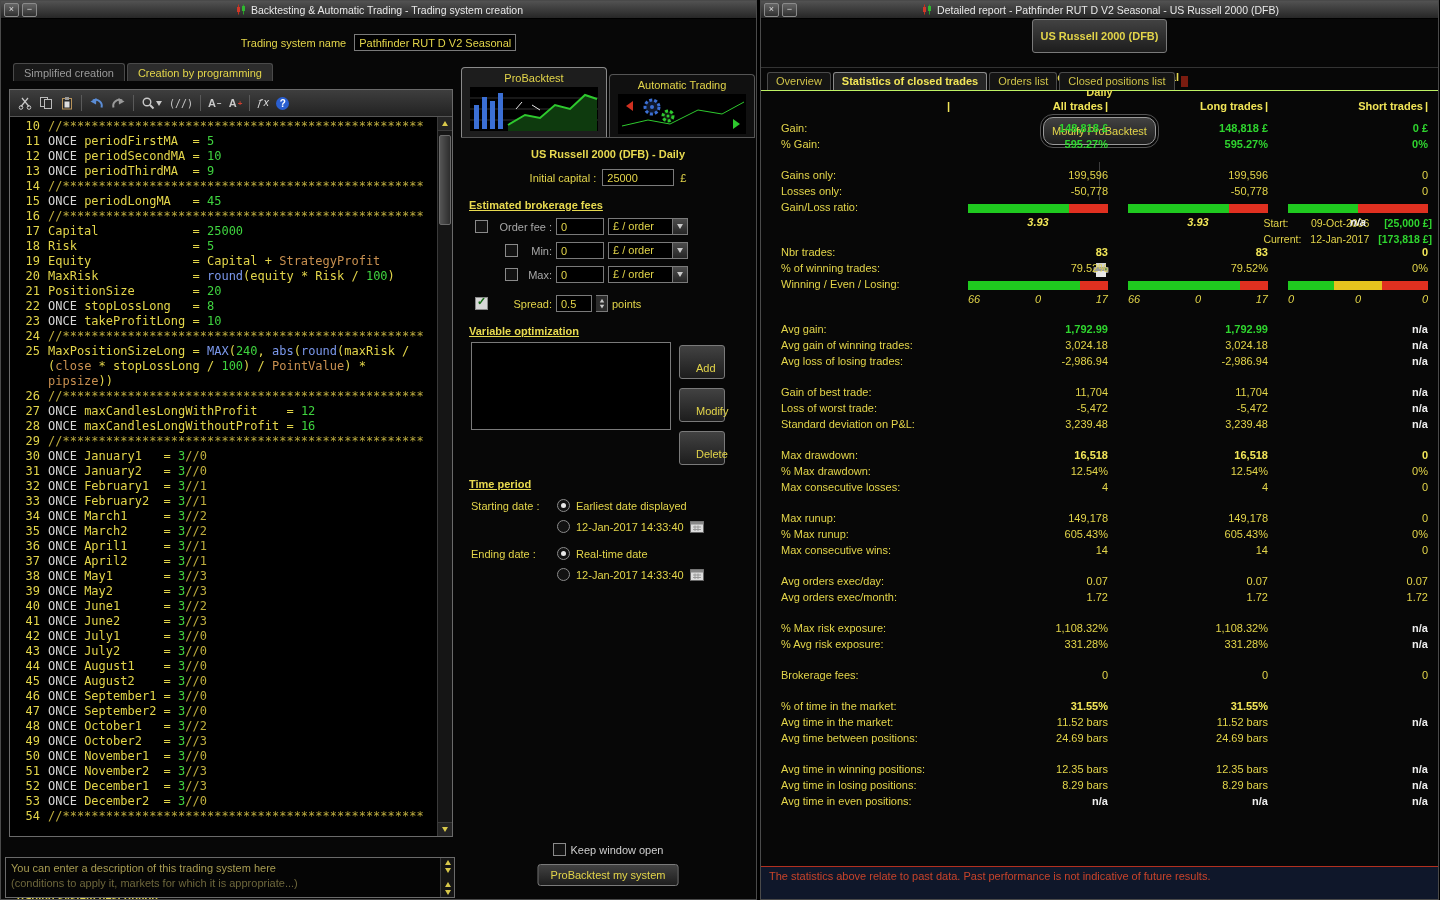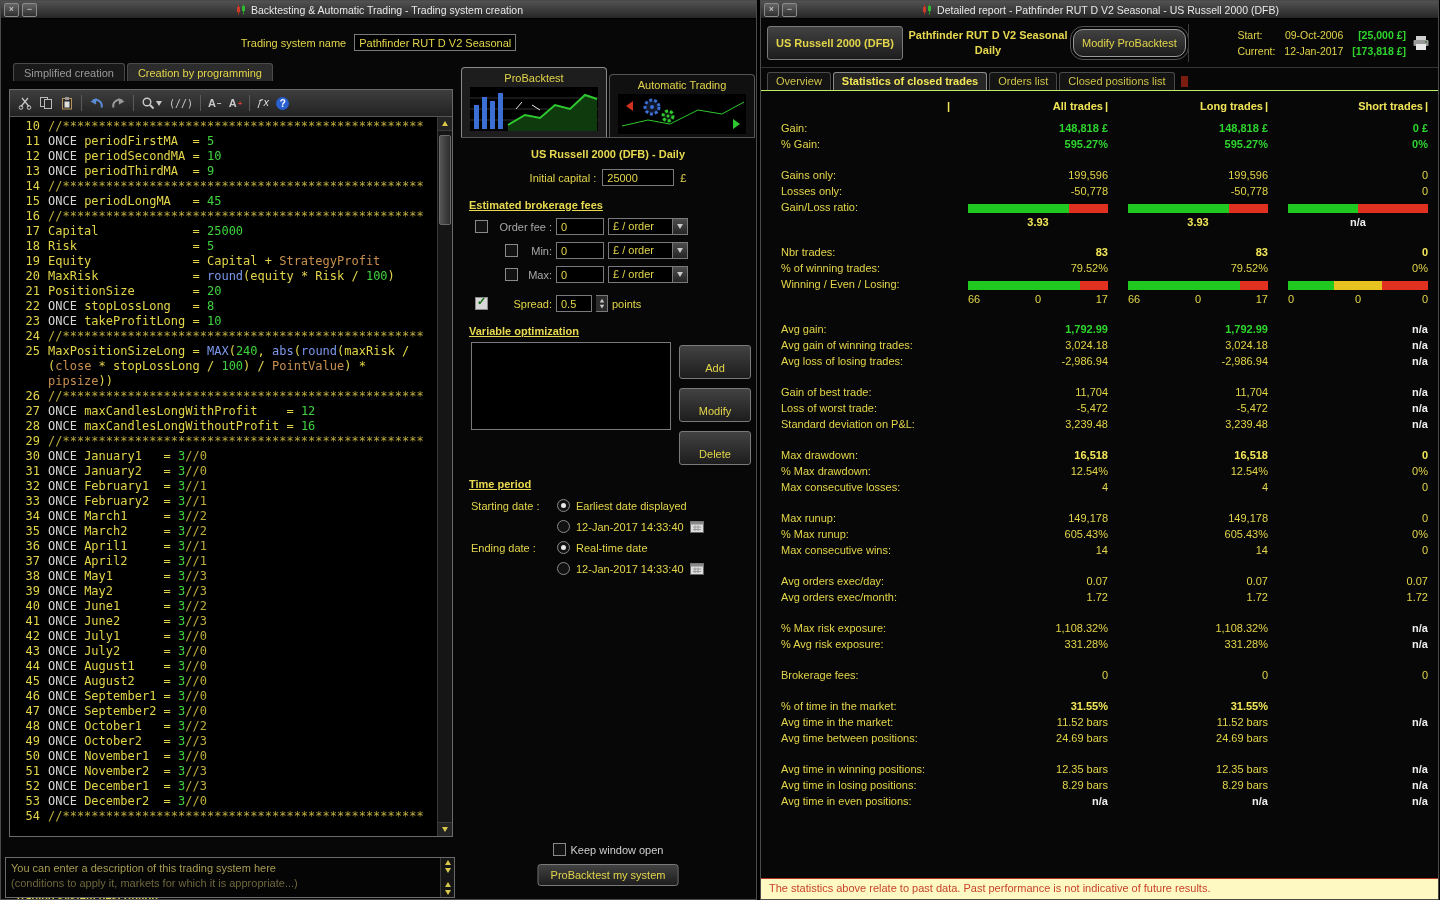--- a/index.html
+++ b/index.html
@@ -93,30 +93,30 @@
   .dd-val{width:64px;background:#000;border:1px solid #7a7a7a;border-right:none;color:#e3d54a;padding:1px 4px;height:17px;box-sizing:border-box;}
   .dd-btn{width:16px;height:17px;box-sizing:border-box;background:linear-gradient(#4c4c4c,#262626);border:1px solid #7a7a7a;
     display:inline-flex;align-items:center;justify-content:center;cursor:pointer;}
   .spread-input{width:36px;}
   .spin-col{display:inline-flex;flex-direction:column;gap:1px;justify-content:center;align-items:center;border:1px solid #7a7a7a;border-left:none;
     background:#2c2c2c;height:17px;width:12px;box-sizing:border-box;cursor:pointer;}
   .spin-col .tri{transform:scale(.75);}
   .vo-wrap{display:flex;gap:8px;margin:5px 0 0 10px;}
   .vo-box{width:200px;height:88px;background:#000;border:1px solid #7a7a7a;box-sizing:border-box;}
   .vo-btns{display:flex;flex-direction:column;gap:9px;padding-top:3px;}
-  .vo-btns .btn{width:72px;height:20px;padding:16px;}
+  .vo-btns .btn{width:46px;height:20px;padding:16px;}
   .tp-row{display:flex;align-items:center;gap:6px;margin:9px 0 0 10px;}
   .tp-row.opt2{margin-left:96px;margin-top:8px;}
   .tp-label{width:80px;flex:none;}
   .cal{cursor:pointer;}
   .keep-row{position:absolute;left:0;right:0;top:824px;display:flex;justify-content:center;align-items:center;gap:5px;}
   .keep-lab{color:#cfcfcf;}
   .run-btn{position:absolute;top:845px;left:50%;transform:translateX(-50%);padding:4px 12px;white-space:nowrap;}
   
-  .rep-header{display:flex;align-items:center;height:48px;padding:0 6px;gap:2px;border-bottom:1px solid #333;}
+  .rep-header{display:flex;align-items:center;height:48px;padding:0 6px;gap:17px;border-bottom:1px solid #333;flex-direction:column;}
   .instr-btn{height:34px;font-weight:bold;flex:none;}
   .sys-title{width:166px;text-align:center;font-weight:bold;line-height:1.35;color:#e8da50;flex:none;}
   .modify-btn{height:28px;border-color:#9a9a9a;outline:1px solid #555;outline-offset:2px;flex:none;border-radius:10px;}
   .vdiv{width:1px;height:38px;background:#3c3c3c;flex:none;}
   .info{display:grid;grid-template-columns:auto auto auto;column-gap:9px;row-gap:4px;margin-left:auto;font-size:10.5px;align-items:center;}
   .info .lab{text-align:left;}
   .info .date{text-align:right;}
   .info .amt{color:#2fd52f;font-weight:bold;text-align:right;}
   .printer{flex:none;cursor:pointer;margin:0 2px 0 4px;}
   .rep-tabs{display:flex;align-items:flex-end;gap:2px;padding:4px 6px 0;border-bottom:1px solid #bef264;}
@@ -132,27 +132,27 @@
   .sh::after{content:"|";margin-left:2px;}
   .hpipe{text-align:right;}
   .hpipe::after{content:"|";font-weight:bold;color:#f2e658;}
   .sval{color:#e3d54a;}
   .sval.green{color:#2fd52f;font-weight:bold;}
   .sval.bold{color:#f2e658;font-weight:bold;}
   .sval.na{color:#ededed;font-weight:bold;}
   .grp-gap{height:15px;}
   .bar{display:inline-flex;width:140px;height:9px;vertical-align:middle;}
   .bar i{height:100%;display:block;}
-  .subrow{height:14px;}
+  .subrow{height:14px;font-style:italic;}
   .bar-sub{display:inline-block;width:140px;text-align:center;font-weight:bold;color:#f2e658;}
   .bar-sub.na-val{color:#ededed;}
   .bar-sub.spread{display:inline-flex;justify-content:space-between;}
   .bar-sub.spread b{font-weight:normal;color:#e3d54a;}
   .rep-footer{position:absolute;left:0;right:0;bottom:0;height:17px;border-top:1px solid #b23020;color:#c8432a;
-    padding:3px 8px 0;overflow:hidden;background:#fef9c3;white-space:nowrap;}
+    padding:3px 8px 12px;overflow:hidden;background:#0f172a;white-space:nowrap;}
 </style>
 </head>
 <body>
 
 <div class="stage">
 
   <section class="window win-left">
     <header class="titlebar">
       <span class="win-ctl">×</span>
       <span class="win-ctl">−</span>
@@ -554,21 +554,21 @@
       </div>
       <div class="tp-row opt2">
         <span class="radio"></span>
         <span>12-Jan-2017 14:33:40</span>
         <svg class="cal" width="14" height="13" viewBox="0 0 14 13">
             <rect x="0.5" y="1.5" width="13" height="11" fill="#ddd" stroke="#666"></rect>
             <rect x="0.5" y="1.5" width="13" height="3" fill="#888"></rect>
             <path d="M3 7 H11 M3 9.5 H11 M5 5.5 V11 M8 5.5 V11" stroke="#999"></path>
           </svg>
       </div>
-      <div class="tp-row" style="margin-top:8px;">
+      <div class="tp-row" style="margin-top:14px;">
         <span class="tp-label">Ending date :</span>
         <span class="radio sel"></span>
         <span>Real-time date</span>
       </div>
       <div class="tp-row opt2">
         <span class="radio"></span>
         <span>12-Jan-2017 14:33:40</span>
         <svg class="cal" width="14" height="13" viewBox="0 0 14 13">
             <rect x="0.5" y="1.5" width="13" height="11" fill="#ddd" stroke="#666"></rect>
             <rect x="0.5" y="1.5" width="13" height="3" fill="#888"></rect>

